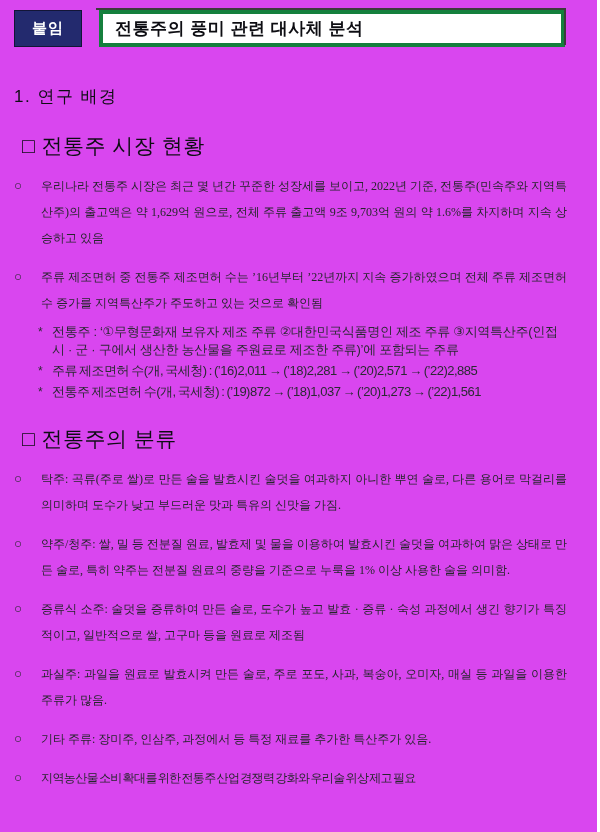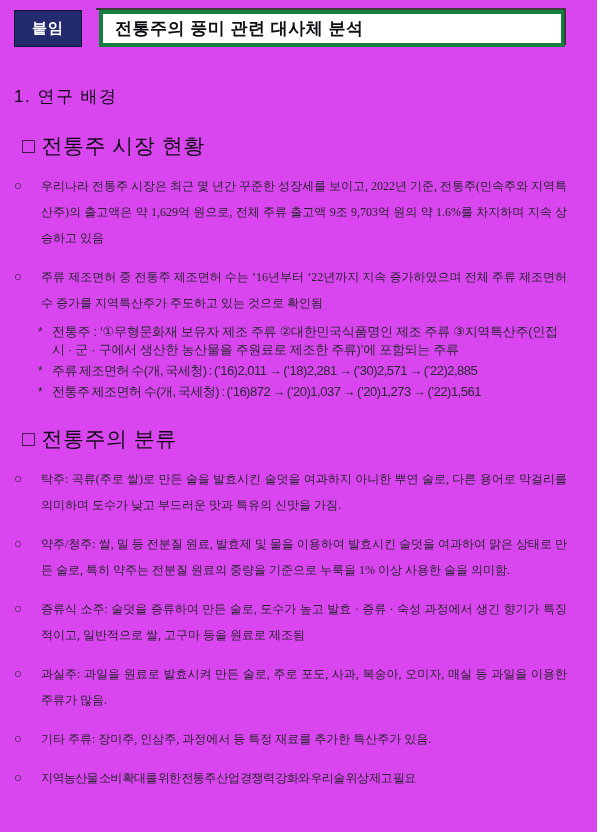--- a/index.html
+++ b/index.html
@@ -98,25 +98,25 @@
     <p>주류 제조면허 중 전통주 제조면허 수는 ’16년부터 ’22년까지 지속 증가하였으며 전체 주류 제조면허 수 증가를 지역특산주가 주도하고 있는 것으로 확인됨</p>
   </div>
 
   <div class="notes">
     <div class="note note-center">
       <span class="mk">*</span>
       <p>전통주 : ‘①무형문화재 보유자 제조 주류 ②대한민국식품명인 제조 주류 ③지역특산주(인접 시 · 군 · 구에서 생산한 농산물을 주원료로 제조한 주류)’에 포함되는 주류</p>
     </div>
     <div class="note note-nowrap">
       <span class="mk">*</span>
-      <p>주류 제조면허 수(개, 국세청) : (’16)2,011 → (’18)2,281 → (’30)2,571 → (’22)2,885</p>
+      <p>주류 제조면허 수(개, 국세청) : (’16)2,011 → (’18)2,281 → (’20)2,571 → (’22)2,885</p>
     </div>
     <div class="note note-nowrap">
       <span class="mk">*</span>
-      <p>전통주 제조면허 수(개, 국세청) : (’16)872 → (’20)1,037 → (’20)1,273 → (’22)1,561</p>
+      <p>전통주 제조면허 수(개, 국세청) : (’19)872 → (’18)1,037 → (’20)1,273 → (’22)1,561</p>
     </div>
   </div>
 
   <div class="sec-title">□ 전통주의 분류</div>
 
   <div class="bullet">
     <span class="mk">○</span>
     <p>탁주: 곡류(주로 쌀)로 만든 술을 발효시킨 술덧을 여과하지 아니한 뿌연 술로, 다른 용어로 막걸리를 의미하며 도수가 낮고 부드러운 맛과 특유의 신맛을 가짐.</p>
   </div>
 

